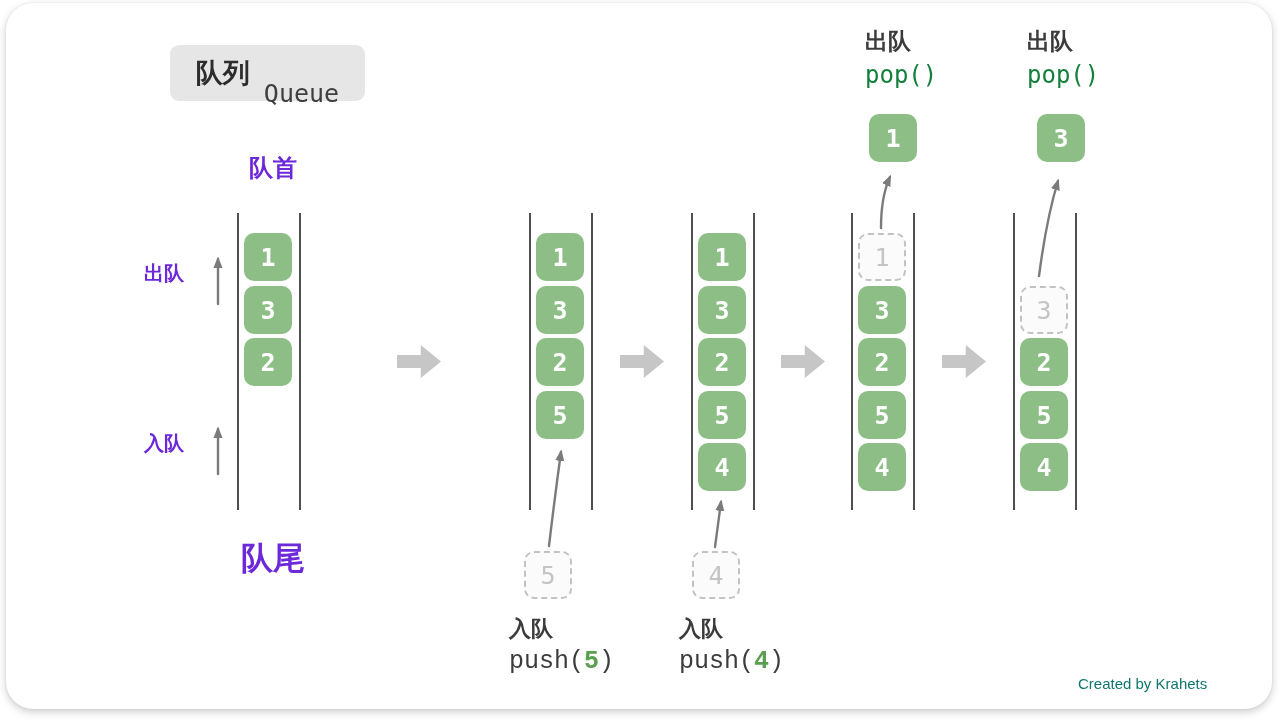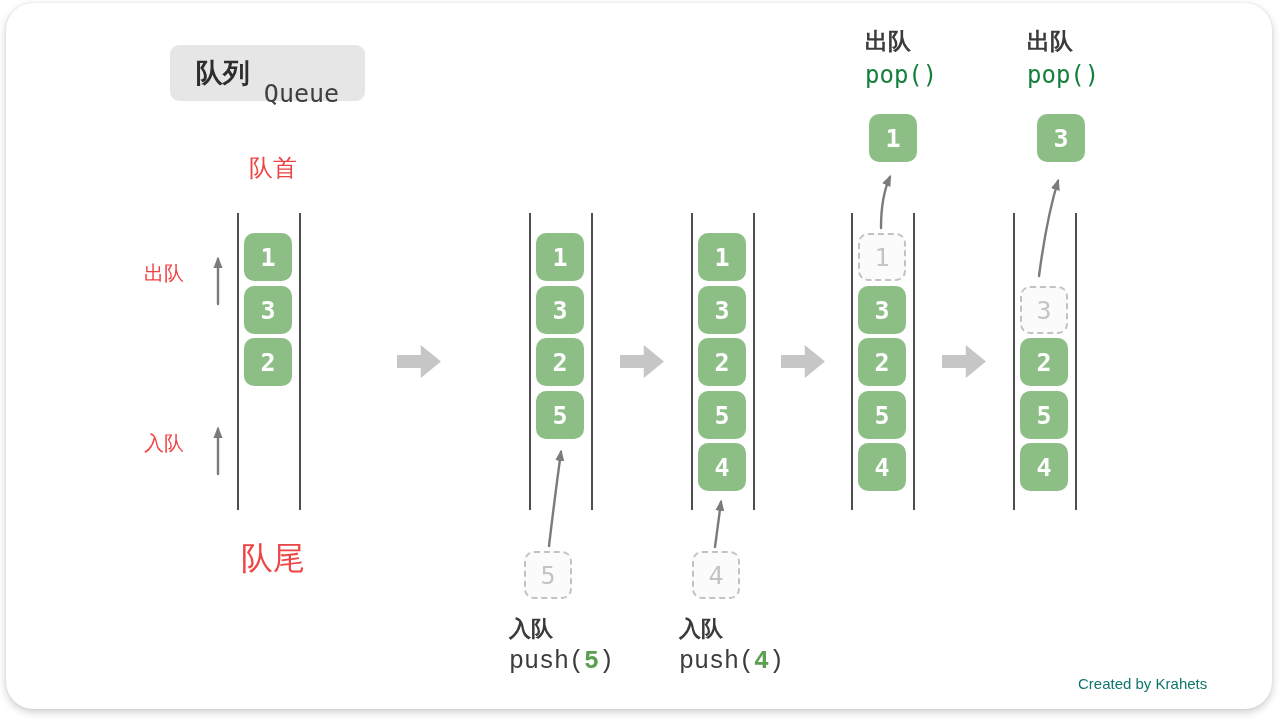--- a/index.html
+++ b/index.html
@@ -4,21 +4,21 @@
 <style>
   html,body{margin:0;padding:0;width:1280px;height:720px;background:#ffffff;overflow:hidden;
     font-family:"Liberation Sans",sans-serif;}
   #canvas{position:absolute;left:0;top:0;width:1280px;height:720px;}
   .card{position:absolute;left:6px;top:3px;width:1266px;height:706px;background:#ffffff;
     border-radius:27px;box-shadow:0 3px 8px rgba(0,0,0,0.20),0 0 2px rgba(0,0,0,0.10);}
   .title-box{position:absolute;left:170px;top:45px;width:195px;height:56px;background:#E6E6E6;
     border-radius:9px;display:flex;align-items:center;justify-content:center;gap:14px;}
   .title-zh{font-size:27px;font-weight:700;color:#2D2D2D;}
   .title-en{font-family:"DejaVu Sans Mono",monospace;font-size:25px;color:#3F3F3F;margin-top:40px;}
-  .lbl{position:absolute;font-weight:400;color:#ef4444;white-space:nowrap;}
+  .lbl{position:absolute;font-weight:700;color:#6d28d9;white-space:nowrap;}
   .lbl.front{left:213px;top:152px;width:120px;text-align:center;font-size:24px;}
   .lbl.rear{left:213px;top:537px;width:120px;text-align:center;font-size:32px;}
   .lbl.dequeue{left:118px;top:260px;width:66px;text-align:right;font-size:20px;}
   .lbl.enqueue{left:118px;top:430px;width:66px;text-align:right;font-size:20px;}
   .wall{position:absolute;width:1.6px;background:#4F4F4F;}
   .qbox{position:absolute;width:48px;height:48px;border-radius:10px;box-sizing:border-box;
     display:flex;align-items:center;justify-content:center;
     font-family:"DejaVu Sans Mono",monospace;font-size:25px;}
   .qbox.solid{background:#8DBE86;color:#ffffff;font-weight:700;}
   .qbox.dashed{background:#FBFBFB;border:2.2px dashed #C2C2C2;color:#C4C4C4;font-weight:400;}

